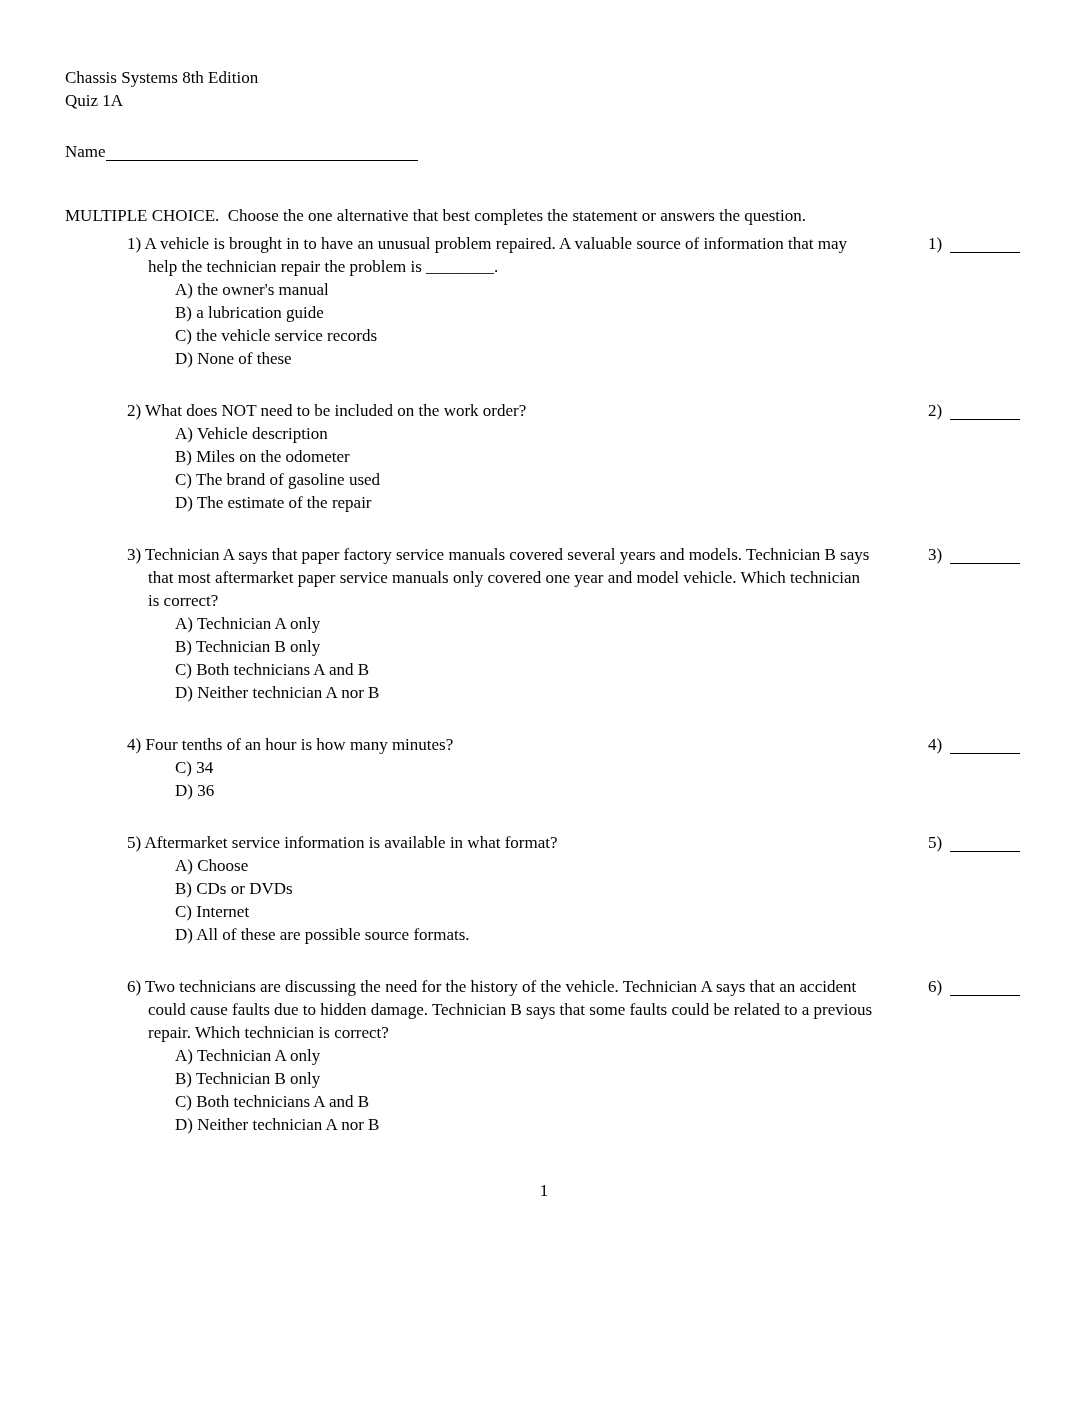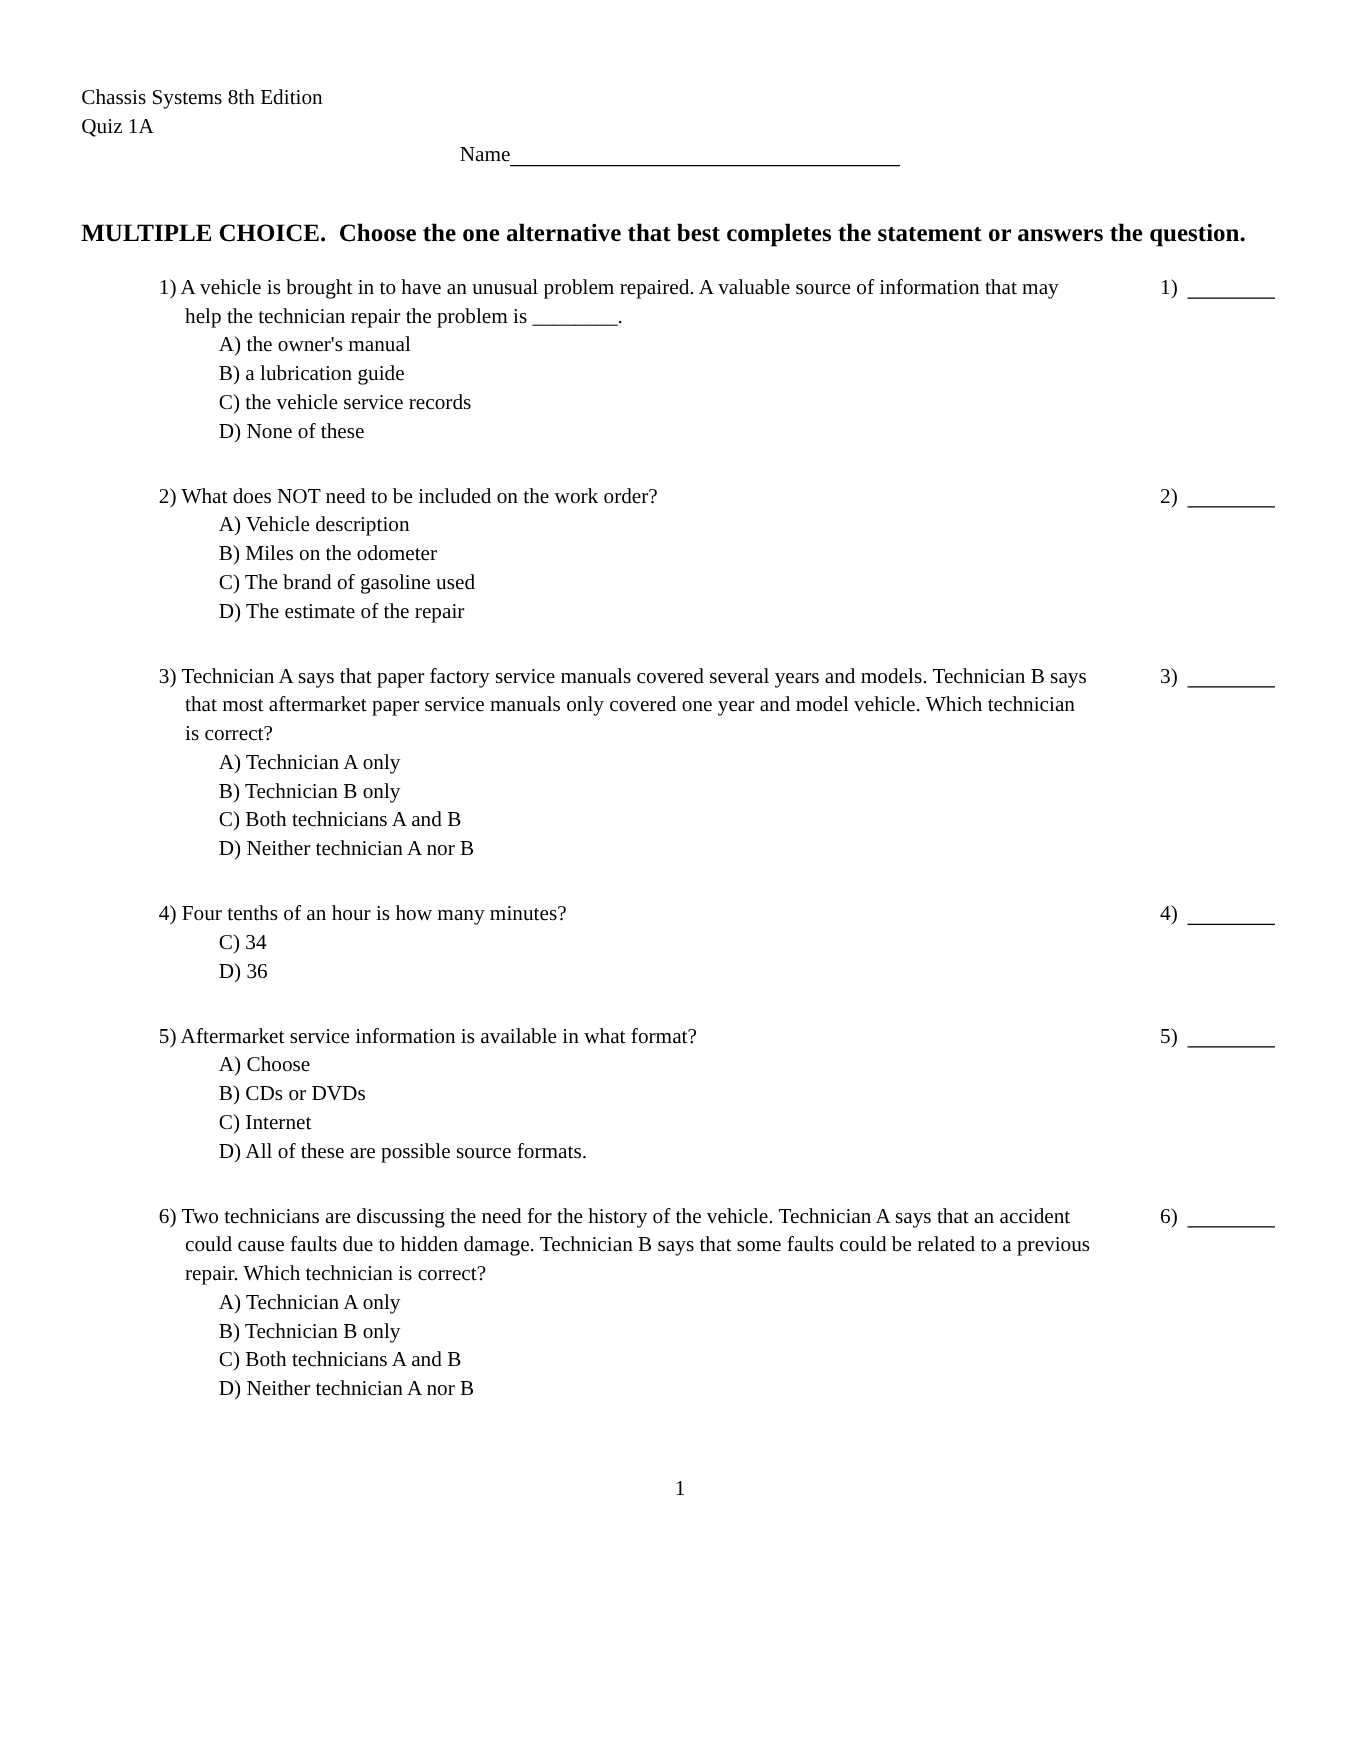--- a/index.html
+++ b/index.html
@@ -17,35 +17,35 @@
     position: relative;
     width: 1088px;
     height: 1280px;
     box-sizing: border-box;
     padding: 66px 65px 0 65px;
     font-size: 17px;
     line-height: 23px;
     overflow: hidden;
   }
   .header-line { white-space: nowrap; }
-  .name-row { margin-top: 0; text-align: center; }
+  .name-row { margin-top: 28px; }
   .name-blank {
     display: inline-block;
     width: 312px;
     height: 16px;
     border-bottom: 1px solid #000;
     vertical-align: -4px;
   }
   .instructions {
     margin-top: 41px;
-    font-weight: bold;
-    font-size: 20px;
+    font-weight: normal;
+    font-size: 17px;
     white-space: pre-wrap;
   }
-  #questions { margin-top: 19px; }
+  #questions { margin-top: 5px; }
   .q-row {
     display: flex;
     align-items: flex-start;
     margin-bottom: 29px;
   }
   .q-main {
     flex: 1 1 auto;
     box-sizing: border-box;
     padding-left: 62px;
     padding-right: 55px;

